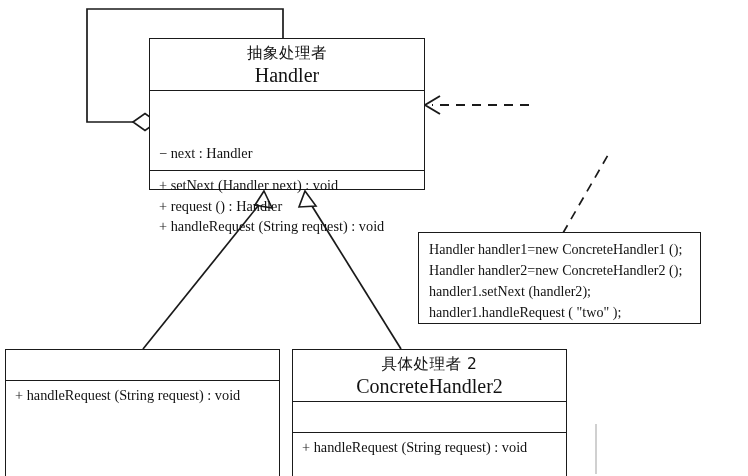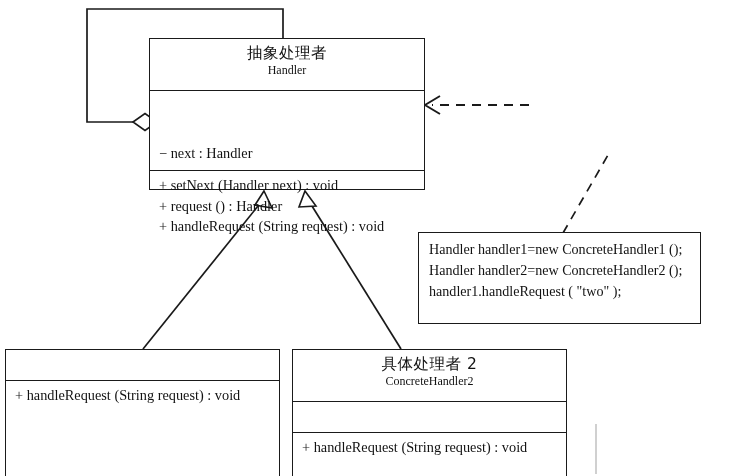--- a/index.html
+++ b/index.html
@@ -49,21 +49,21 @@
   }
   .cls-cn {
     display: block;
     font-size: 15.5px;
     letter-spacing: 0.5px;
     font-family: "DejaVu Sans", "Liberation Sans", sans-serif;
     font-weight: 400;
   }
   .cls-en {
     display: block;
-    font-size: 12px;
+    font-size: 20px;
     font-family: "Liberation Serif", "DejaVu Serif", serif;
   }
   .uml-members {
     padding: 4px 9px 5px 9px;
   }
   .member-line {
     font-size: 14.3px;
     line-height: 1.44;
     white-space: nowrap;
     font-family: "Liberation Serif", "DejaVu Serif", serif;
@@ -141,20 +141,21 @@
       <div class="member-line">+ setNext (Handler next) : void</div>
       <div class="member-line">+ request () : Handler</div>
       <div class="member-line">+ handleRequest (String request) : void</div>
     </div>
   </div>
 
 
   <div class="uml-note" style="left:418px; top:232px; width:283px; height:92px;">
     <div class="note-line">Handler handler1=new ConcreteHandler1 ();</div>
     <div class="note-line">Handler handler2=new ConcreteHandler2 ();</div>
+    <div class="note-line">handler1.setNext (handler2);</div>
     <div class="note-line">handler1.handleRequest (  "two"  );</div>
   </div>
 
   <div class="uml-class" style="left:5px; top:349px; width:275px; height:130px;">
     <div class="uml-compartment uml-empty" style="height:31px;"></div>
     <div class="uml-compartment uml-members last">
       <div class="member-line">+ handleRequest (String request) : void</div>
     </div>
   </div>
 

